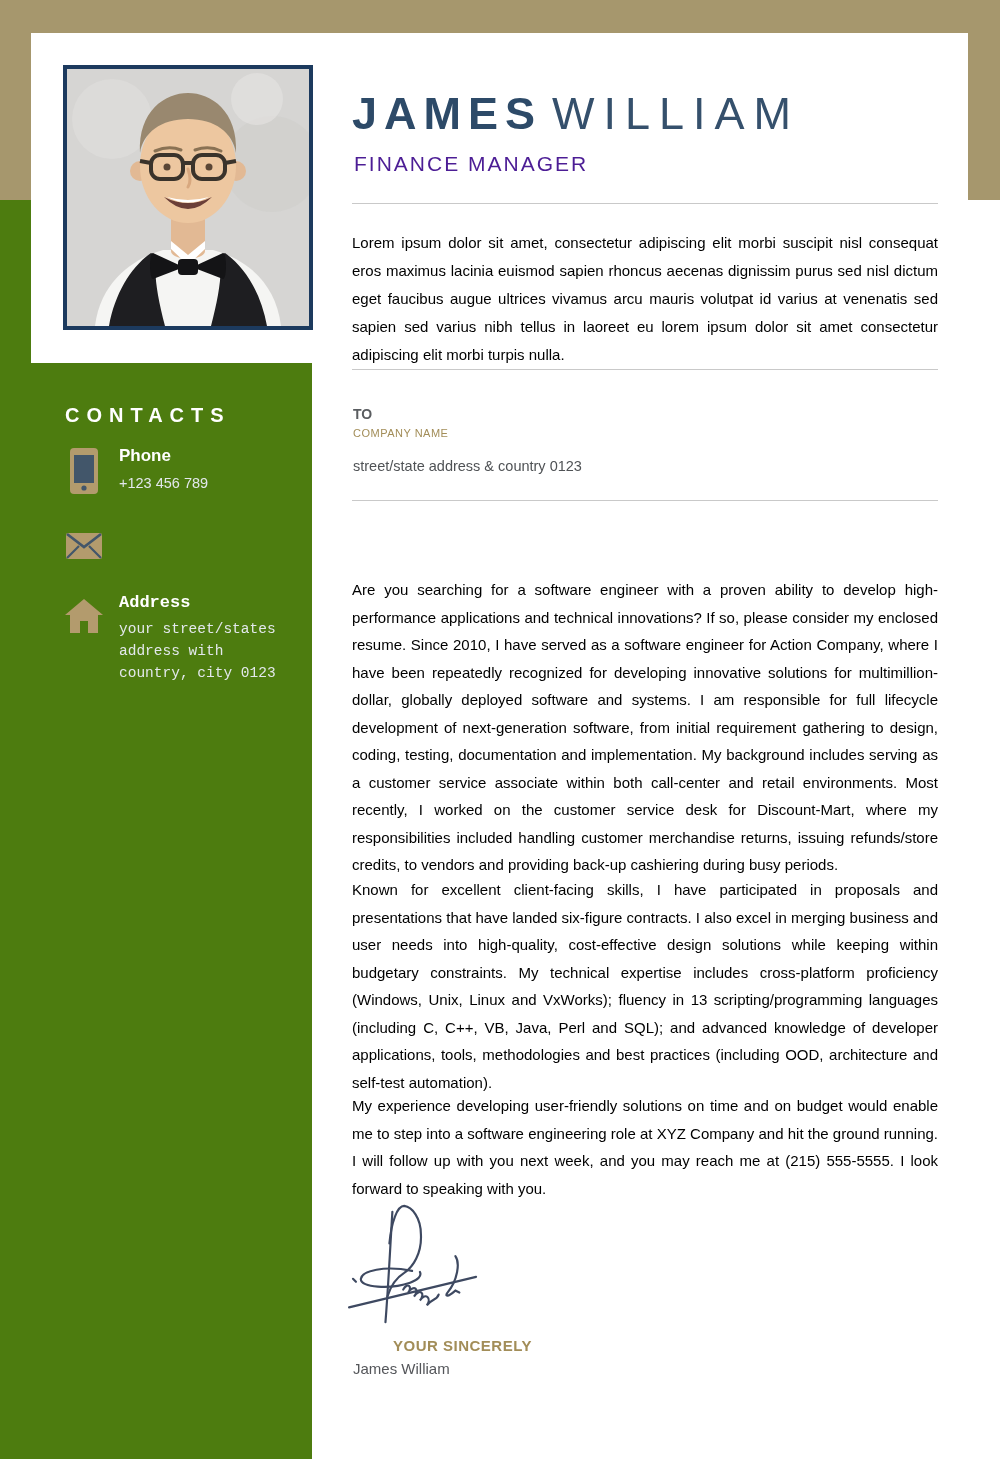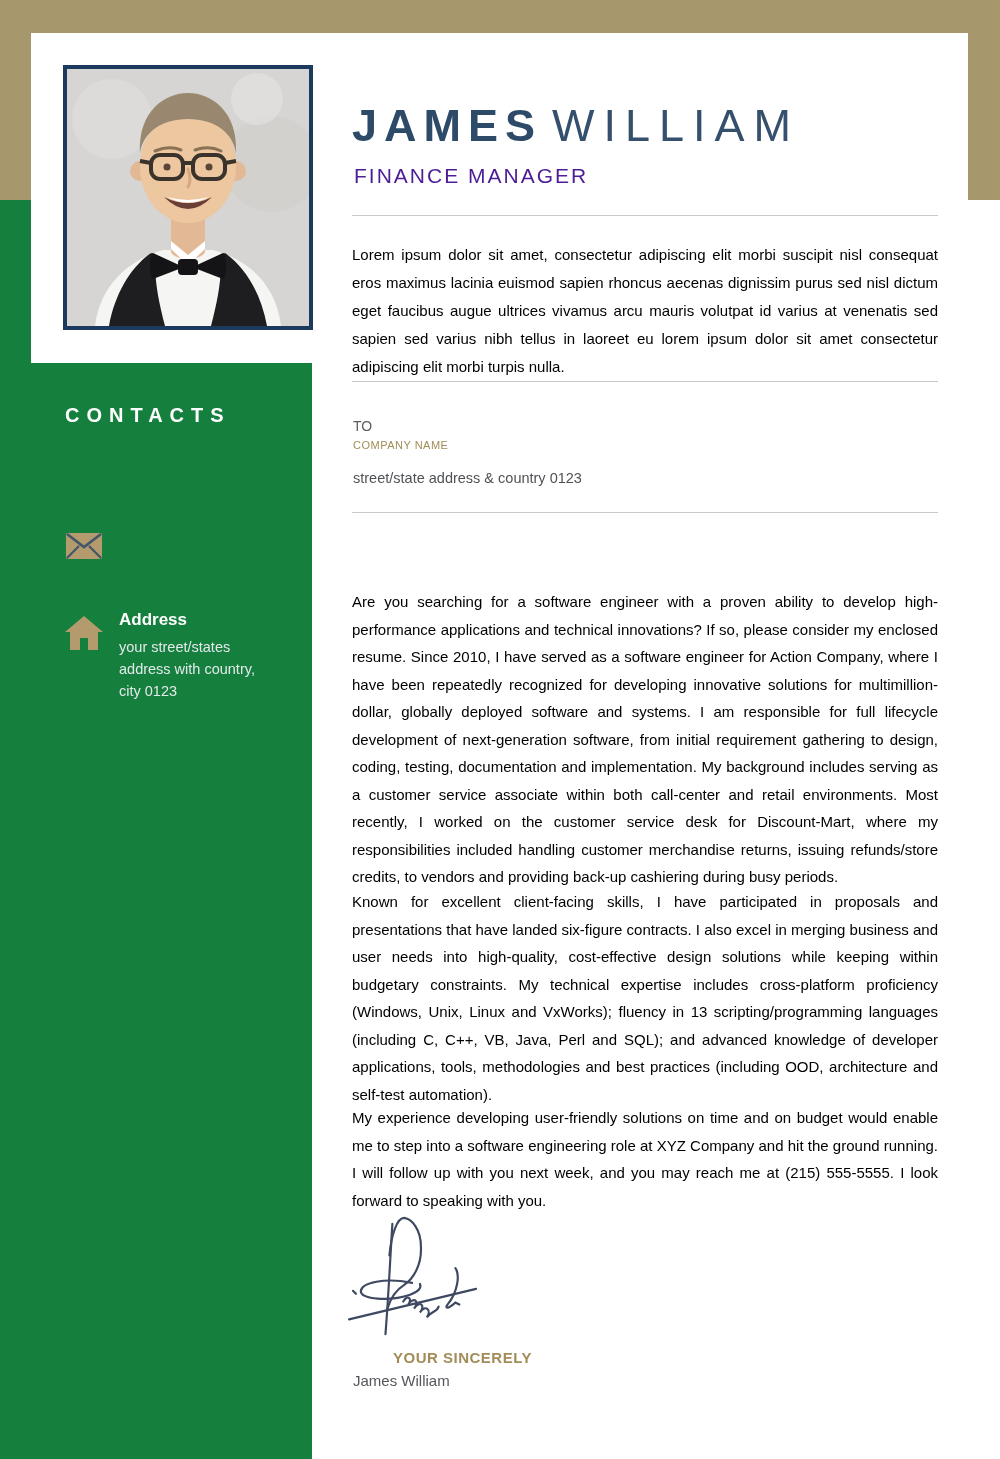--- a/index.html
+++ b/index.html
@@ -3,70 +3,83 @@
 <meta charset="utf-8">
 <style>
   * { margin:0; padding:0; box-sizing:border-box; }
   html,body { background:#ffffff; }
   body { font-family:"Liberation Sans", sans-serif; }
   .canvas { position:relative; width:1000px; height:1459px; background:#ffffff; overflow:hidden; }
 
   
   .tan-band   { position:absolute; left:0; top:0; width:1000px; height:200px; background:#a6976d; z-index:0; }
   .page-white { position:absolute; left:31px; top:33px; width:937px; height:167px; background:#ffffff; z-index:1; }
-  .sidebar    { position:absolute; left:0; top:200px; width:312px; height:1259px; background:#15803d; z-index:2; }
+  .sidebar    { position:absolute; left:0; top:200px; width:312px; height:1259px; background:#4d7c0f; z-index:2; }
   .photo-card { position:absolute; left:31px; top:33px; width:309px; height:330px; background:#ffffff; z-index:3; }
   .photo-frame{ position:absolute; left:32px; top:32px; width:250px; height:265px; border:4px solid #1c3a5e; background:#d6d5d3; }
   .photo-frame svg { display:block; width:100%; height:100%; }
 
   
-  .main { position:absolute; left:352px; top:16px; width:586px; height:1295px; z-index:2; }
+  .main { position:absolute; left:352px; top:4px; width:586px; height:1295px; z-index:2; }
   .name-line { position:absolute; left:0; top:84px; white-space:nowrap; font-size:45px; color:#2d4a68; }
   .name-first { font-weight:800; letter-spacing:7px; }
   .name-last  { font-weight:300; letter-spacing:9px; margin-left:10px; color:#35506c; }
   .job-title { position:absolute; left:2px; top:148px; font-size:21px; letter-spacing:2px; color:#4c1d95; }
   .rule { position:absolute; left:0; width:586px; border-top:1px solid #c9c9c9; }
   .rule-1 { top:199px; } .rule-2 { top:365px; } .rule-3 { top:496px; }
   .body-text { font-size:15px; line-height:28px; color:#000000; text-align:justify; }
   .intro { position:absolute; left:0; top:225px; width:586px; }
-  .to-label { position:absolute; left:1px; top:402px; font-size:14px; color:#5a5d60; }
+  .to-label { position:absolute; left:1px; top:402px; font-size:14px; color:#5a5d60;font-weight:bold; }
   .company-name { position:absolute; left:1px; top:423px; font-size:11px; font-weight:normal; letter-spacing:0.5px; color:#a28d58; }
   .company-address { position:absolute; left:1px; top:454px; font-size:14.5px; color:#4f5255; }
   .salutation { position:absolute; left:1px; top:531px; font-size:23px; font-weight:bold; letter-spacing:6px; color:#35506c; }
   .para { line-height:27.5px; }
   .p1 { position:absolute; left:0; top:572px;  width:586px; }
   .p2 { position:absolute; left:0; top:872px;  width:586px; }
   .p3 { position:absolute; left:0; top:1088px; width:586px; }
   .signature { position:absolute; left:-6px; top:1198px; width:140px; height:128px; }
   .signature svg { display:block; width:100%; height:100%; }
   .closing-label { position:absolute; left:1px; top:1333px; font-size:15px; font-weight:bold; letter-spacing:0.5px; color:#a28d58;margin-left:40px; }
   .closing-name  { position:absolute; left:1px; top:1356px; font-size:15px; color:#54565a; }
 
   
   .contacts-title { position:absolute; left:65px; top:204px; font-size:20px; font-weight:bold; letter-spacing:7px; color:#ffffff; }
   .contact-row { position:absolute; left:65px; display:flex; gap:16px; }
   .row-phone   { top:246px; }
   .row-email   { top:322px; }
-  .row-address { top:410px; }
+  .row-address { top:393px;font-family:Liberation Mono, monospace; }
   .contact-icon { width:38px; flex:0 0 38px; display:flex; justify-content:center; }
   .contact-icon svg { display:block; }
   .contact-label { font-size:17px; font-weight:bold; color:#ffffff; }
   .contact-value { font-size:14.5px; color:#e3e8ec; line-height:22px; margin-top:6px; max-width:160px; }
 </style>
 </head>
 <body>
 
 <div class="canvas">
 
   <div class="tan-band"></div>
   <div class="page-white"></div>
 
   <div class="sidebar">
     <div class="contacts-title">CONTACTS</div>
 
+    <div class="contact-row row-phone">
+      <span class="contact-icon">
+        <svg width="30" height="50" viewBox="0 0 30 50">
+          <rect x="1" y="2" width="28" height="46" rx="4" fill="#b39b6d"></rect>
+          <rect x="5" y="9" width="20" height="28" fill="#42566a"></rect>
+          <circle cx="15" cy="42" r="2.6" fill="#42566a"></circle>
+        </svg>
+      </span>
+      <div>
+        <div class="contact-label">Phone</div>
+        <div class="contact-value">+123 456 789</div>
+      </div>
+    </div>
 
     <div class="contact-row row-email">
       <span class="contact-icon">
         <svg width="36" height="36" viewBox="0 0 36 26" style="margin-top:6px">
           <rect x="0" y="0" width="36" height="26" rx="2" fill="#b39b6d"></rect>
           <path d="M1,1 L18,14 L35,1" fill="none" stroke="#42566a" stroke-width="2.6"></path>
           <path d="M1,25 L13,13 M35,25 L23,13" fill="none" stroke="#42566a" stroke-width="2.2"></path>
         </svg>
       </span>
     </div>

